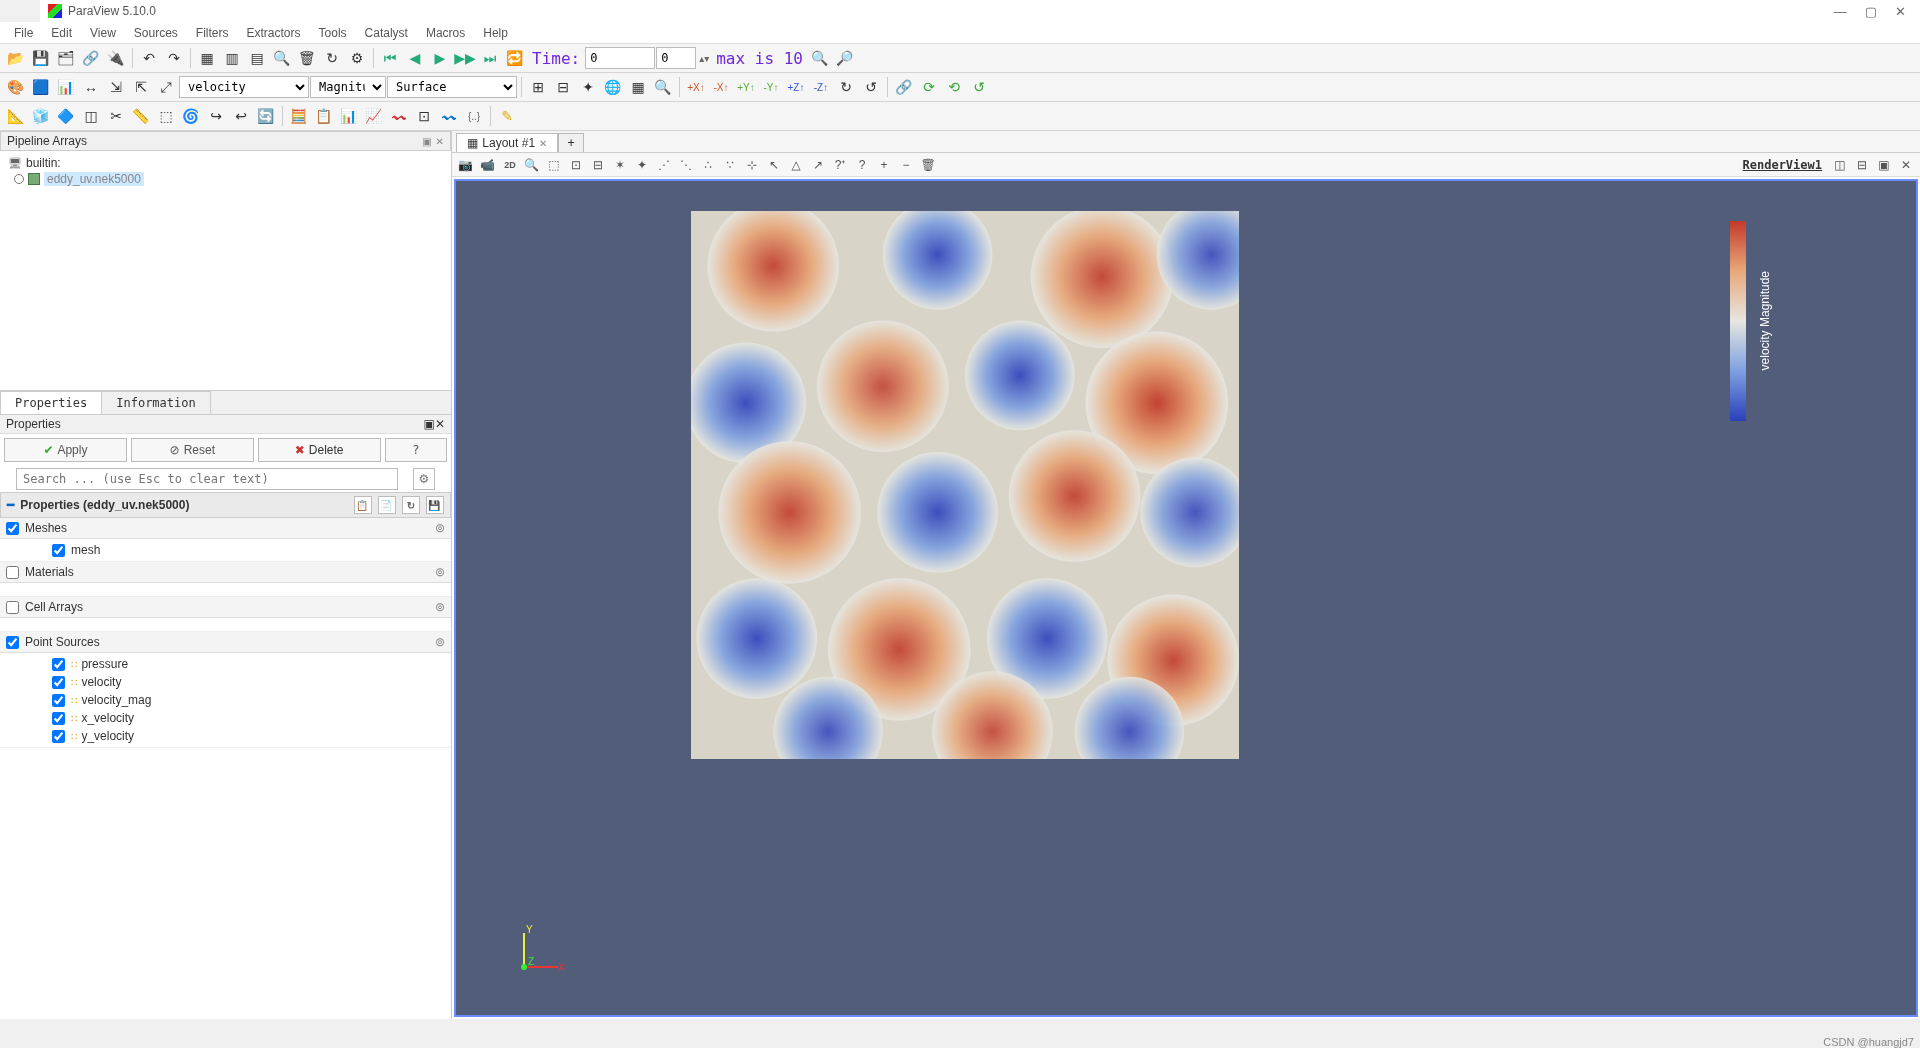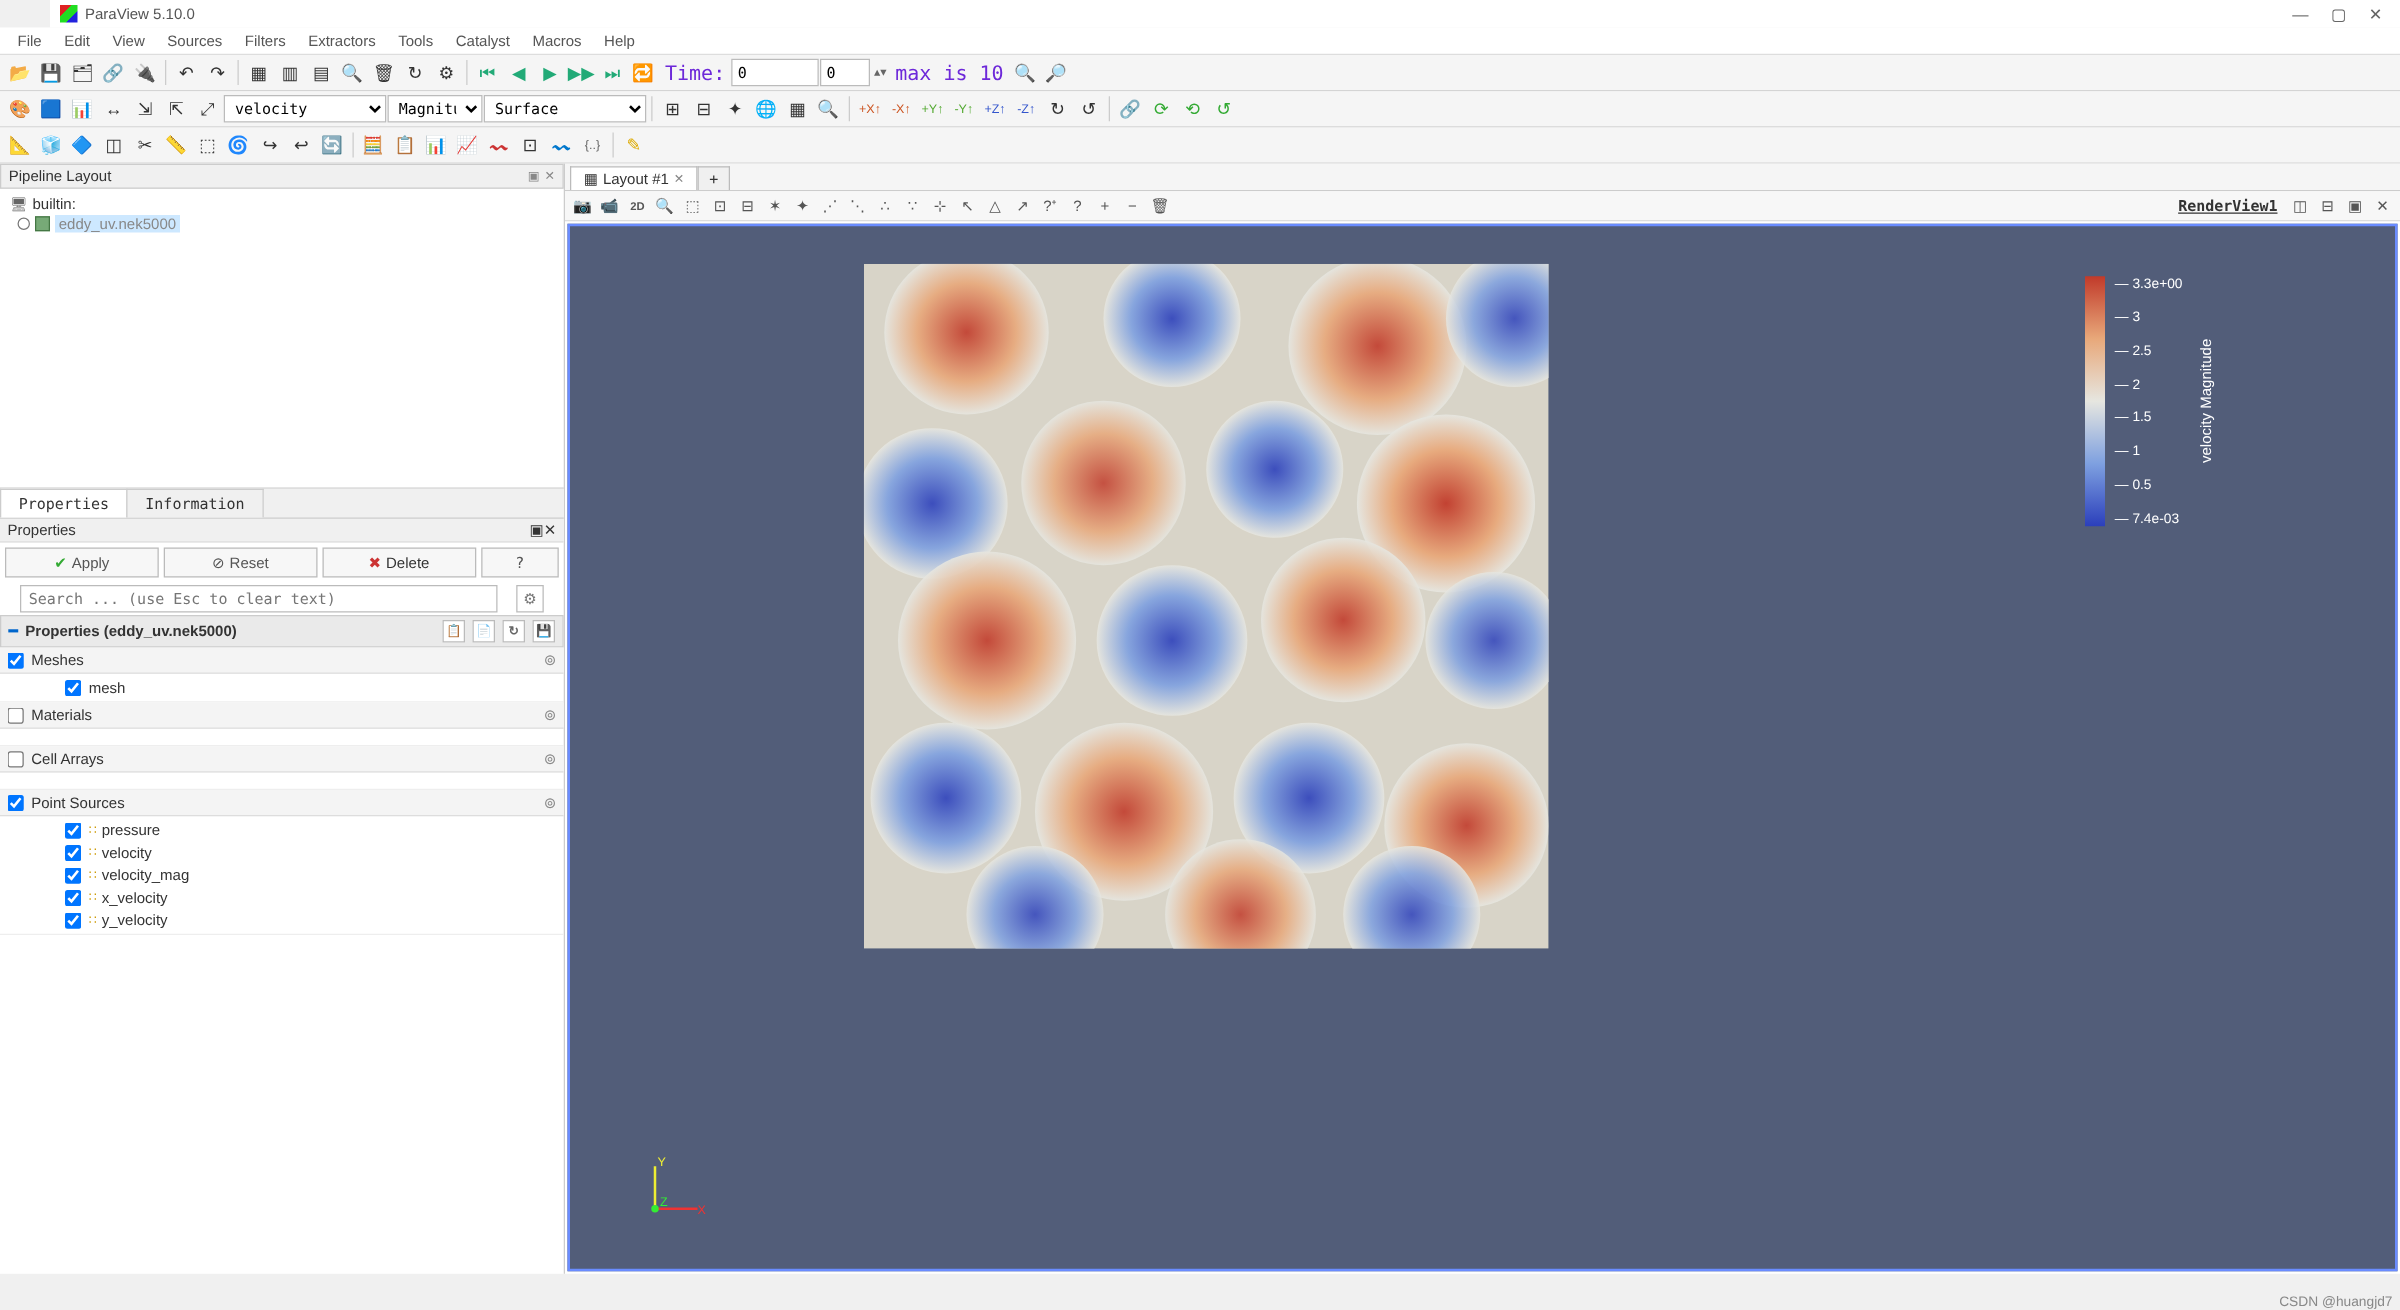--- a/index.html
+++ b/index.html
@@ -202,21 +202,21 @@
   <div class="tbtn" style="color:#07c">〰</div>
   <div class="tbtn" style="color:#666;font-size:10px">{..}</div>
   <div class="tsep"></div>
   <div class="tbtn" style="color:#da0">✎</div>
 </div>
 
 <div class="main">
 
   <div class="left-pane">
     <div class="panel-title">
-      <span>Pipeline Layout</span>
+      <span>Pipeline Arrays</span>
       <span class="picons">
           <span>▣</span>
           <span>✕</span>
         </span>
     </div>
     <div class="pipeline">
       <div class="pipeline-body">
         <div class="pipeline-row">
           <span class="servericon">🖥</span>
           <span>builtin:</span>
@@ -415,29 +415,19 @@
           <text x="10" y="8" fill="#ee3" font-size="10">Y</text>
           <line x1="8" y1="42" x2="42" y2="42" stroke="#e33" stroke-width="2"></line>
           <text x="42" y="46" fill="#e33" font-size="10">X</text>
           <circle cx="8" cy="42" r="3" fill="#3e3"></circle>
           <text x="12" y="40" fill="#3e3" font-size="10">Z</text>
         </svg>
       </div>
 
       <div class="colorbar">
         <div class="cbar"></div>
-        <div class="cticks" id="cticks">
-            <div>3.3e+00</div>
-            <div>3</div>
-            <div>2.5</div>
-            <div>2</div>
-            <div>1.5</div>
-            <div>1</div>
-            <div>0.5</div>
-            <div>7.4e-03</div>
-          </div>
         <div class="ctitle">velocity Magnitude</div>
       </div>
     </div>
   </div>
 </div>
 
 <div class="footer">CSDN @huangjd7</div>
 
 </body></html>

